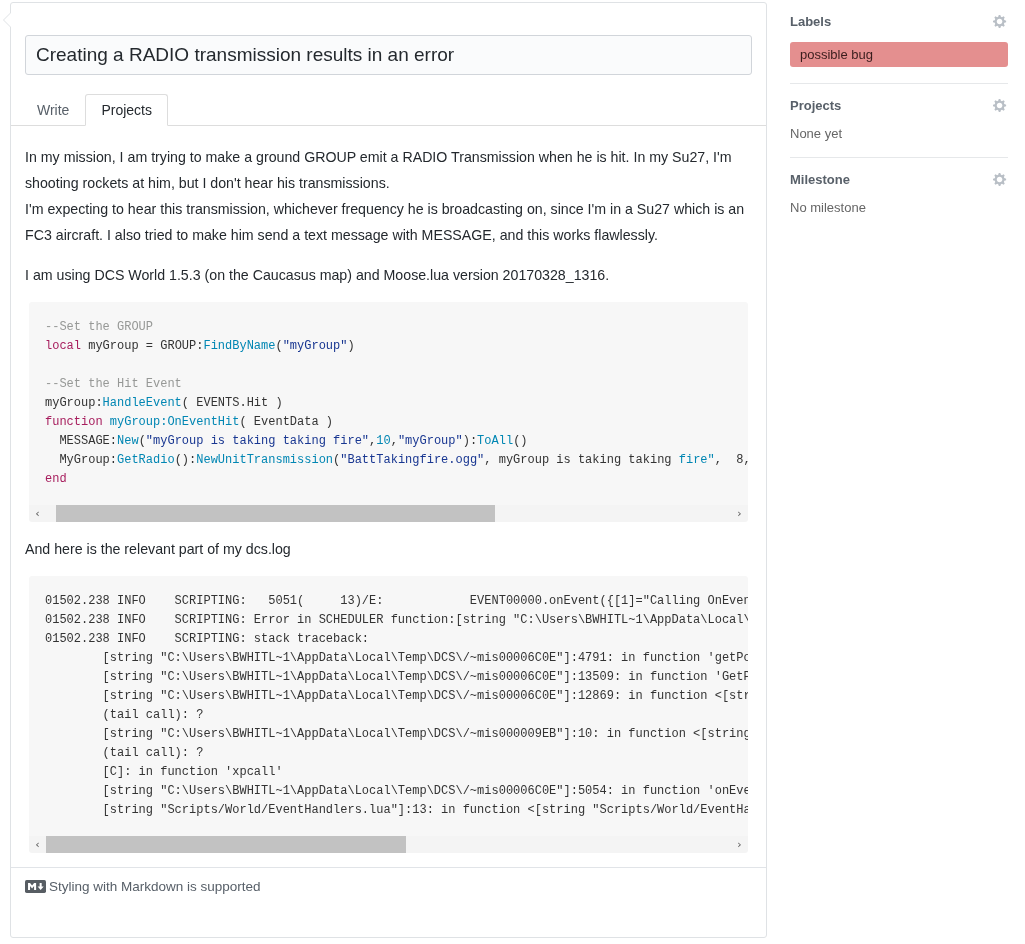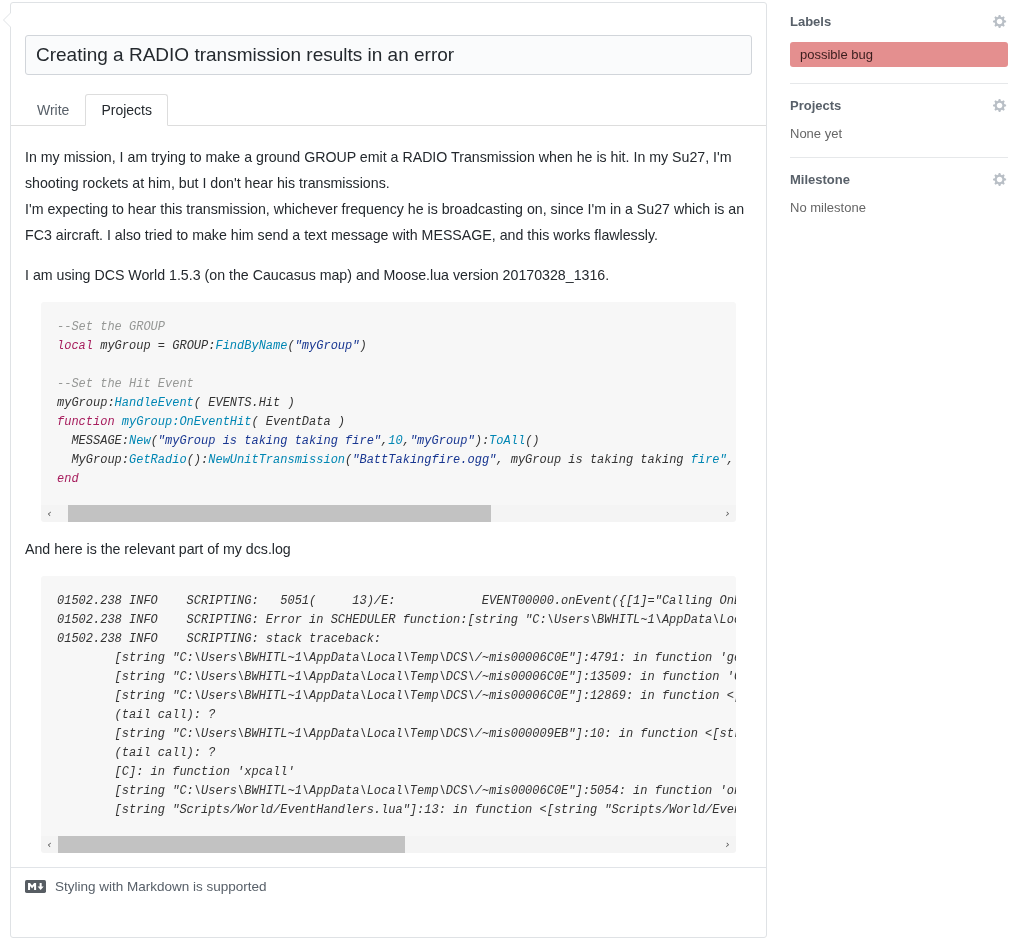--- a/index.html
+++ b/index.html
@@ -27,41 +27,41 @@
 
   .tabbar{margin-top:18px;border-bottom:1px solid #ddd;padding-left:10px;}
   .tab{display:inline-block;padding:7px 15px;font-size:14px;color:#586069;cursor:pointer;
        position:relative;bottom:-1px;border:1px solid transparent;}
   .tab.active{background:#fff;color:#24292e;border-color:#ddd;border-bottom-color:#fff;
        border-radius:3px 3px 0 0;}
 
   .preview{padding:18px 14px 0;}
   .preview p{margin:0 0 14px;font-size:14.2px;line-height:26px;color:#24292e;white-space:pre-line;}
 
-  .codewrap{border-radius:3px;overflow:hidden;margin:0 16px 14px;font-style:italic;}
+  .codewrap{border-radius:3px;overflow:hidden;margin:0 4px 14px;}
   .codeblock{
     background:#f7f7f7;padding:16px;overflow:hidden;
     font-family:"Liberation Mono","DejaVu Sans Mono",monospace;
     font-size:12px;line-height:19px;white-space:pre;color:#333;
   }
   .codeblock div{height:19px;}
   .tk-c{color:#969896;} .tk-k{color:#a71d5d;} .tk-f{color:#0086b3;}
   .tk-s{color:#183691;} .tk-n{color:#0086b3;} .tk-p{color:#333;}
 
   .hscroll{height:17px;background:#f4f4f4;display:flex;align-items:stretch;}
   .hs-arrow{width:17px;text-align:center;font-size:11px;line-height:17px;color:#505050;
     font-family:"DejaVu Sans",sans-serif;cursor:default;user-select:none;}
   .hs-track{flex:1;position:relative;}
   .hs-thumb{position:absolute;top:0;height:100%;background:#c2c2c2;}
 
   .card-footer{
     margin-top:14px;border-top:1px solid #e1e4e8;padding:11px 14px 12px;
     display:flex;align-items:center;justify-content:space-between;
   }
-  .md-note{display:flex;align-items:center;gap:9px;color:#586069;font-size:13.5px;}
+  .md-note{display:flex;align-items:center;gap:3px;color:#586069;font-size:13.5px;}
   .submit-btn{
     background:#2cbe4e;border:1px solid rgba(27,31,35,0.2);border-radius:5px;
     color:#fff;font-weight:bold;font-size:14px;padding:8px 16px;cursor:pointer;
     font-family:inherit;
   }
 
   
   .sidebar{position:absolute;left:790px;top:0;width:218px;}
   .sb-section{padding:14px 0 16px;border-bottom:1px solid #e6e8ea;}
   .sb-section.last{border-bottom:none;}

